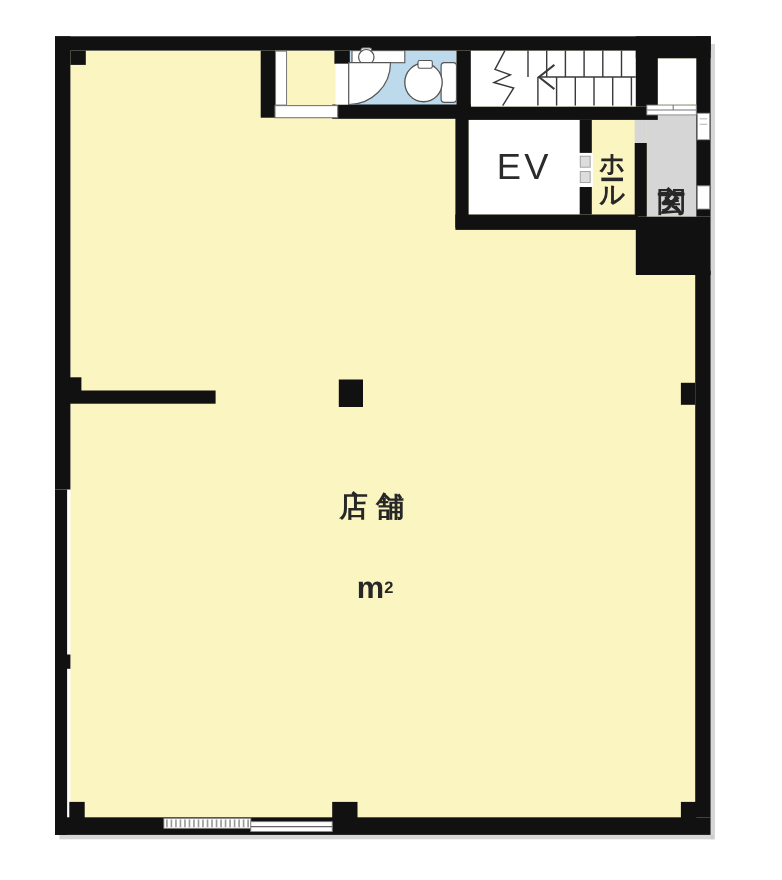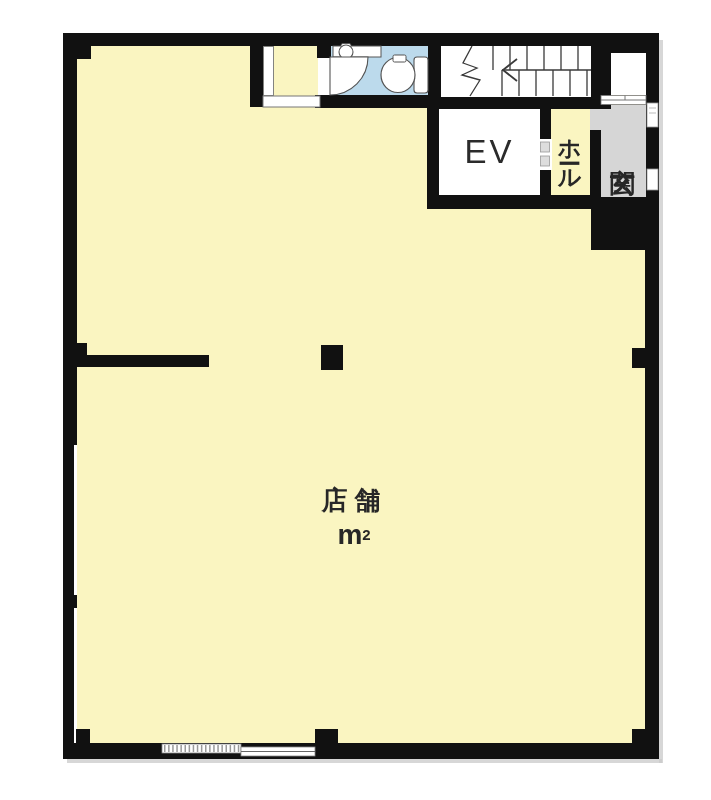--- a/index.html
+++ b/index.html
@@ -1,18 +1,18 @@
 <!DOCTYPE html>
 <html><head>
 <meta charset="utf-8">
 <style>
   html,body{margin:0;padding:0;background:#ffffff;}
   body{width:711px;height:800px;position:relative;overflow:hidden;
        font-family:"Liberation Sans","DejaVu Sans",sans-serif;}
-  .plan{position:absolute;inset:0;margin-left:13px;}
+  .plan{position:absolute;inset:0;}
   .floor{position:absolute;z-index:1;}
   .floor-yellow{background:#FAF5C1;}
   .floor-white{background:#ffffff;}
   .floor-blue{background:#BCDAEC;}
   .floor-gray{background:#D6D6D6;}
   .wall{position:absolute;background:#111111;z-index:3;}
   .shadow{position:absolute;background:#c9c9c9;opacity:.75;z-index:0;}
   .fixtures{position:absolute;left:0;top:0;z-index:4;pointer-events:none;}
   .label{position:absolute;z-index:5;color:#272727;display:flex;
          align-items:center;justify-content:center;font-weight:700;}
@@ -138,21 +138,21 @@
 
   <div class="label label-ev" style="left:426px;top:109px;width:101px;height:86px;">
     <span>EV</span>
   </div>
   <div class="label label-hall" style="left:538px;top:107px;width:39px;height:90px;">
     <span class="vtext">ホール</span>
   </div>
   <div class="label label-entrance" style="left:588px;top:105px;width:45px;height:92px;">
     <span class="vtext">玄関</span>
   </div>
-  <div class="label label-shop" style="left:238px;top:484px;width:200px;height:32px;">
+  <div class="label label-shop" style="left:238px;top:444px;width:200px;height:32px;">
     <span>店舗</span>
   </div>
   <div class="label label-area" style="left:216px;top:518px;width:250px;height:34px;">
       <span>m</span>
       <sup>2</sup>
   </div>
 
 </div>
 
 </body></html>

